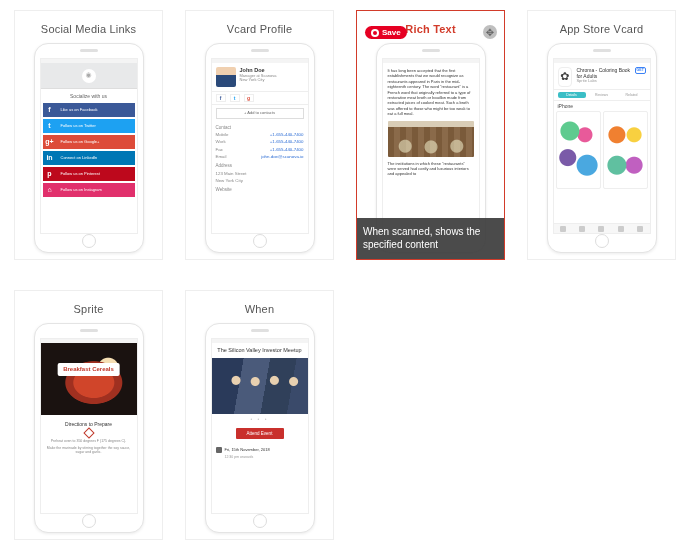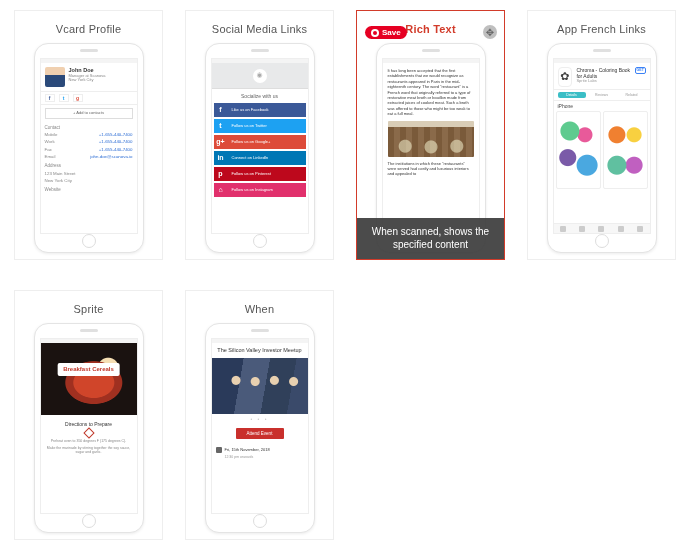--- a/index.html
+++ b/index.html
@@ -106,21 +106,21 @@
     background-color:#6a4a2a;
     position:relative;}
   .rt-img::after{content:"";position:absolute;inset:0;background:
     radial-gradient(circle at 20% 70%,rgba(255,255,220,.5) 0 6px,transparent 7px),
     radial-gradient(circle at 50% 72%,rgba(255,255,220,.5) 0 6px,transparent 7px),
     radial-gradient(circle at 80% 70%,rgba(255,255,220,.5) 0 6px,transparent 7px);}
   .save-pill{position:absolute;top:15px;left:8px;background:#e60023;color:#fff;font-size:8px;font-weight:bold;padding:2px 6px;border-radius:9px;display:flex;align-items:center;gap:3px;z-index:3;}
   .pin-ic{width:8px;height:8px;border-radius:50%;background:#fff;position:relative;}
   .pin-ic::after{content:"";position:absolute;width:4px;height:4px;border-radius:50%;background:#e60023;top:2px;left:2px;}
   .move-handle{position:absolute;top:14px;right:7px;width:14px;height:14px;border-radius:50%;background:#bfbfbf;display:flex;align-items:center;justify-content:center;z-index:3;color:#666;font-size:10px;}
-  .caption-bar{position:absolute;left:0;right:0;bottom:0;background:rgba(60,60,60,.92);color:#fff;font-size:10px;text-align:center;padding:8px 6px;line-height:1.25;}
+  .caption-bar{position:absolute;left:0;right:0;bottom:0;background:rgba(60,60,60,.92);color:#fff;font-size:10px;padding:8px 6px;line-height:1.25;}
   
   .as-head{padding:4px 4px 2px;display:flex;gap:4px;align-items:flex-start;border-bottom:1px solid #eee;}
   .as-icon{width:20px;height:20px;border-radius:4px;background:#fff;border:1px solid #eee;display:flex;align-items:center;justify-content:center;font-size:11px;}
   .as-title{font-size:5px;color:#333;font-weight:500;}
   .as-sub{font-size:4px;color:#999;}
   .as-get{margin-left:auto;width:14px;height:7px;border:1px solid #3b82f6;border-radius:2px;color:#3b82f6;font-size:3.5px;display:flex;align-items:center;justify-content:center;font-weight:bold;}
   .as-tabs{display:flex;gap:2px;padding:2px 4px;border-bottom:1px solid #eee;}
   .as-tab{flex:1;font-size:3.5px;text-align:center;padding:1px 0;color:#999;border-radius:2px;}
   .as-tab.active{background:#3bbec6;color:#fff;}
   .as-label{padding:2px 4px;font-size:5px;}
@@ -179,20 +179,57 @@
     radial-gradient(ellipse 44px 36px at 50% 50%, transparent 0 33px, rgba(0,0,0,.15) 34px 36px, transparent 37px);}
   .im-bottom{position:absolute;left:0;right:0;bottom:0;height:11px;background:#f4f4f4;border-top:1px solid #ddd;display:flex;align-items:center;justify-content:space-around;font-size:7px;color:#3b82f6;}
   .im-bottom .g{color:#bbb;}
 </style>
 </head>
 <body>
 
 <div class="grid">
 
   <div class="card">
+    <div class="card-title">Social Media Links</div>
+    <div class="phone">
+      <div class="screen">
+        <div class="status-bar"></div>
+        <div class="photo-head">
+          <div class="cam-circle">◉</div>
+        </div>
+        <div class="soc-heading">Socialize with us</div>
+        <div class="soc-row">
+            <div class="soc-icon sc-fb">f</div>
+            <div class="soc-label sc-fb">Like us on Facebook</div>
+          </div>
+        <div class="soc-row">
+            <div class="soc-icon sc-tw">t</div>
+            <div class="soc-label sc-tw">Follow us on Twitter</div>
+          </div>
+        <div class="soc-row">
+            <div class="soc-icon sc-gp">g+</div>
+            <div class="soc-label sc-gp">Follow us on Google+</div>
+          </div>
+        <div class="soc-row">
+            <div class="soc-icon sc-in">in</div>
+            <div class="soc-label sc-in">Connect on LinkedIn</div>
+          </div>
+        <div class="soc-row">
+            <div class="soc-icon sc-pi">p</div>
+            <div class="soc-label sc-pi">Follow us on Pinterest</div>
+          </div>
+        <div class="soc-row">
+            <div class="soc-icon sc-ig">⌂</div>
+            <div class="soc-label sc-ig">Follow us on Instagram</div>
+          </div>
+      </div>
+    </div>
+  </div>
+
+  <div class="card">
     <div class="card-title">Vcard Profile</div>
     <div class="phone">
       <div class="screen">
         <div class="status-bar"></div>
         <div class="vc-head">
           <div class="vc-avatar"></div>
           <div>
             <div class="vc-name">John Doe</div>
             <div class="vc-sub">Manager at Scanova</div>
             <div class="vc-sub">New York City</div>
@@ -226,57 +263,20 @@
             <span class="l">123 Main Street</span>
           </div>
         <div class="vc-row">
             <span class="l">New York City</span>
           </div>
         <div class="vc-section-t">Website</div>
       </div>
     </div>
   </div>
 
-  <div class="card">
-    <div class="card-title">Social Media Links</div>
-    <div class="phone">
-      <div class="screen">
-        <div class="status-bar"></div>
-        <div class="photo-head">
-          <div class="cam-circle">◉</div>
-        </div>
-        <div class="soc-heading">Socialize with us</div>
-        <div class="soc-row">
-            <div class="soc-icon sc-fb">f</div>
-            <div class="soc-label sc-fb">Like us on Facebook</div>
-          </div>
-        <div class="soc-row">
-            <div class="soc-icon sc-tw">t</div>
-            <div class="soc-label sc-tw">Follow us on Twitter</div>
-          </div>
-        <div class="soc-row">
-            <div class="soc-icon sc-gp">g+</div>
-            <div class="soc-label sc-gp">Follow us on Google+</div>
-          </div>
-        <div class="soc-row">
-            <div class="soc-icon sc-in">in</div>
-            <div class="soc-label sc-in">Connect on LinkedIn</div>
-          </div>
-        <div class="soc-row">
-            <div class="soc-icon sc-pi">p</div>
-            <div class="soc-label sc-pi">Follow us on Pinterest</div>
-          </div>
-        <div class="soc-row">
-            <div class="soc-icon sc-ig">⌂</div>
-            <div class="soc-label sc-ig">Follow us on Instagram</div>
-          </div>
-      </div>
-    </div>
-  </div>
-
   <div class="card selected">
     <div class="card-title">Rich Text</div>
     <div class="save-pill">
       <span class="pin-ic"></span>
       <span>Save</span>
     </div>
     <div class="move-handle">✥</div>
     <div class="phone">
       <div class="screen">
         <div class="status-bar"></div>
@@ -285,21 +285,21 @@
           <div class="rt-img"></div>
           <div style="height:4px"></div>
           <div>The institutions in which these "restaurants" were served had costly and luxurious interiors and appealed to</div>
         </div>
       </div>
     </div>
     <div class="caption-bar">When scanned, shows the specified content</div>
   </div>
 
   <div class="card">
-    <div class="card-title">App French Links</div>
+    <div class="card-title">App Store Vcard</div>
     <div class="phone">
       <div class="screen">
         <div class="status-bar"></div>
         <div class="as-head">
           <div class="as-icon">✿</div>
           <div>
             <div class="as-title">Chroma - Coloring Book for Adults</div>
             <div class="as-sub">Sprite Labs</div>
           </div>
           <div class="as-get">GET</div>

